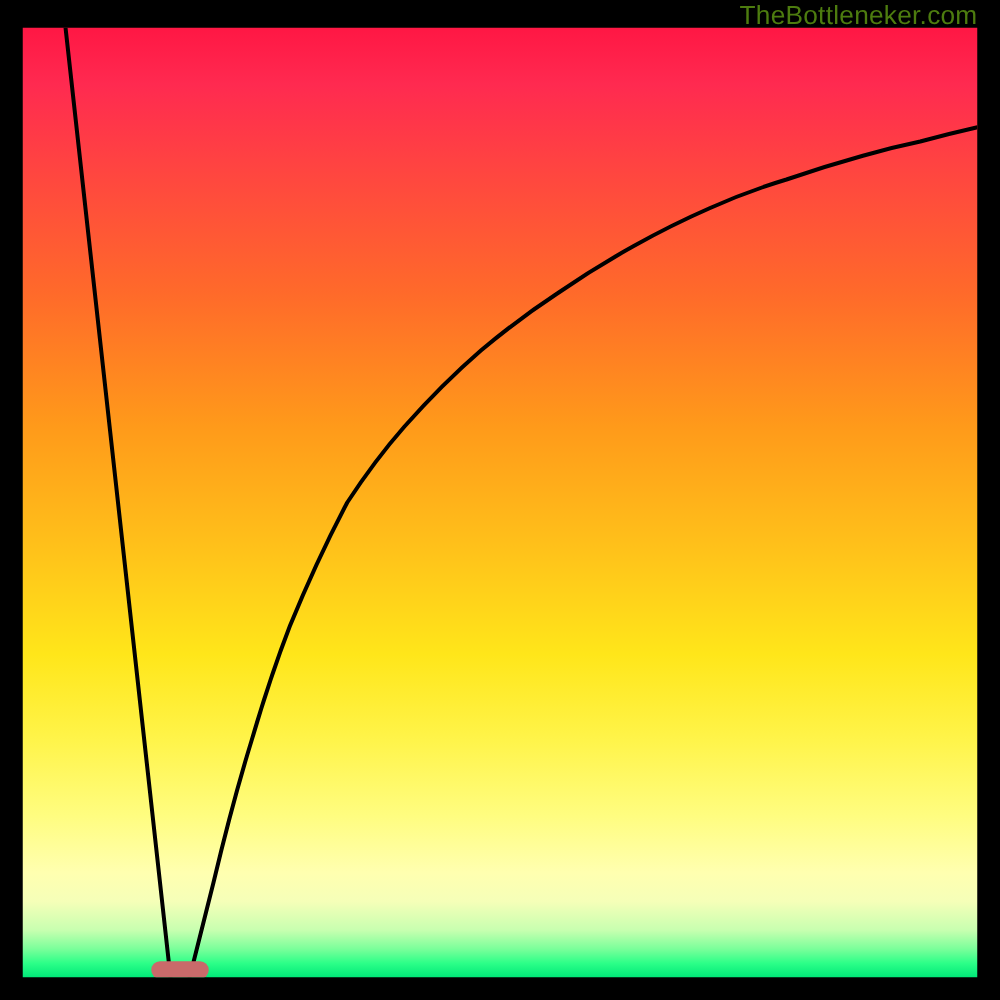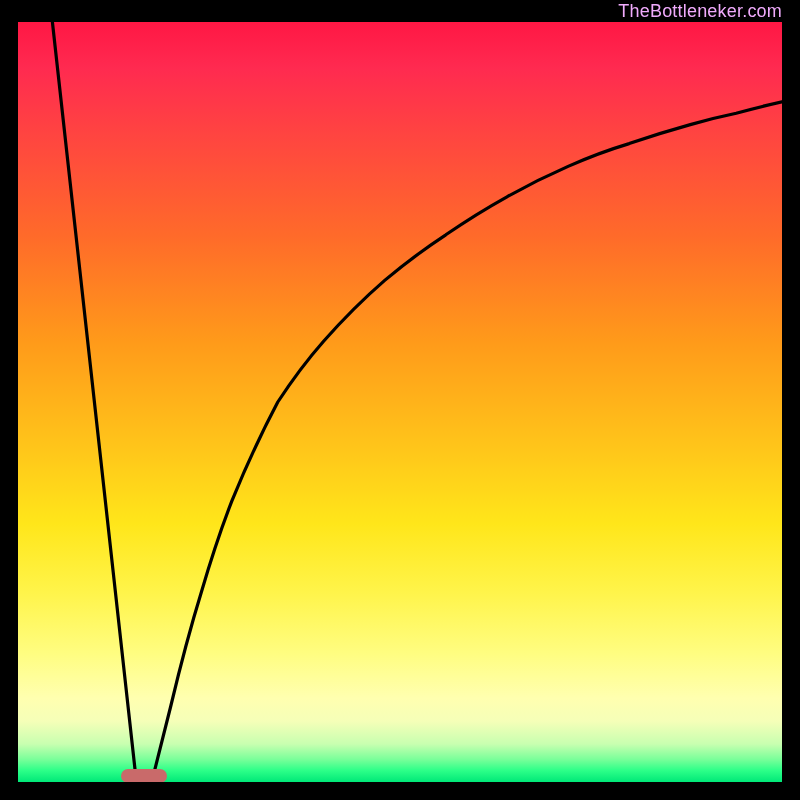--- a/index.html
+++ b/index.html
@@ -54,22 +54,22 @@
   svg.curves {
     position: absolute;
     inset: 0;
     width: 100%;
     height: 100%;
   }
   .watermark {
     position: absolute;
     top: 1px;
     right: 18px;
-    color: #f0abfc;
-    font-size: 18px;
+    color: #4d7c0f;
+    font-size: 21px;
     letter-spacing: 0.2px;
     user-select: none;
   }
 </style>
 </head>
 <body>
 
 <div class="frame">
 
   <div class="watermark">TheBottleneker.com</div>

